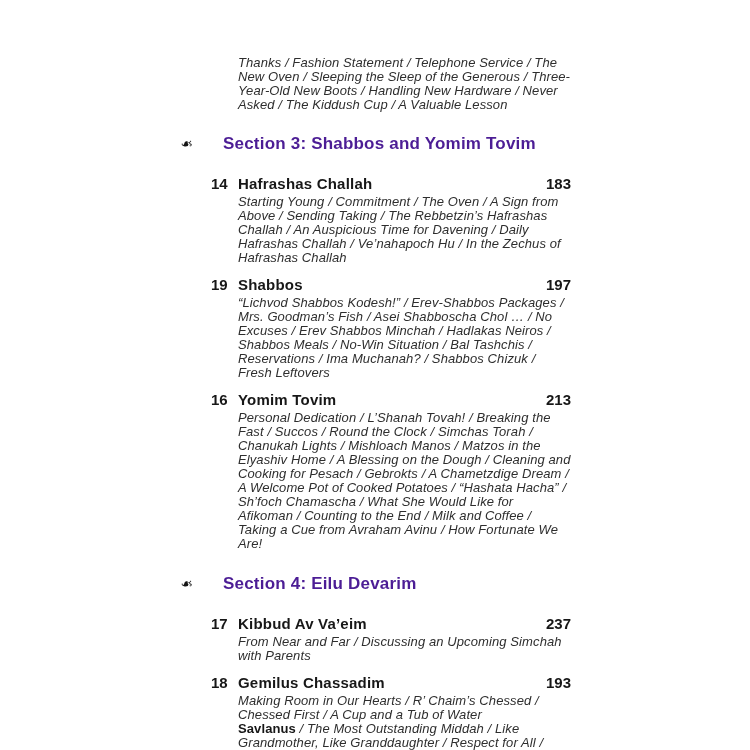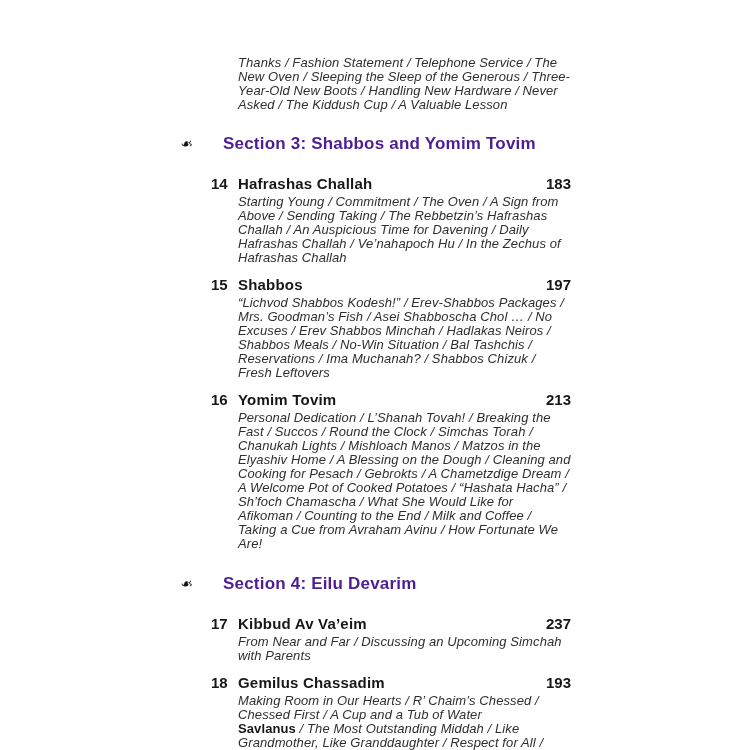--- a/index.html
+++ b/index.html
@@ -94,21 +94,21 @@
       <span class="ch-title">Hafrashas Challah</span>
       <span class="ch-page">183</span>
     </div>
     <div class="topics">
               <p><span>Starting Young / Commitment / The Oven / A Sign from Above / Sending Taking / The Rebbetzin’s Hafrashas Challah / An Auspicious Time for Davening / Daily Hafrashas Challah / Ve’nahapoch Hu / In the Zechus of Hafrashas Challah</span></p>
             </div>
   </div>
 
   <div class="chapter">
     <div class="chapter-row">
-      <span class="ch-num">15</span>
+      <span class="ch-num">19</span>
       <span class="ch-title">Shabbos</span>
       <span class="ch-page">197</span>
     </div>
     <div class="topics">
               <p><span>“Lichvod Shabbos Kodesh!” / Erev-Shabbos Packages / Mrs. Goodman’s Fish / Asei Shabboscha Chol … / No Excuses / Erev Shabbos Minchah / Hadlakas Neiros / Shabbos Meals / No-Win Situation / Bal Tashchis / Reservations / Ima Muchanah? / Shabbos Chizuk / Fresh Leftovers</span></p>
             </div>
   </div>
 
   <div class="chapter">
     <div class="chapter-row">

